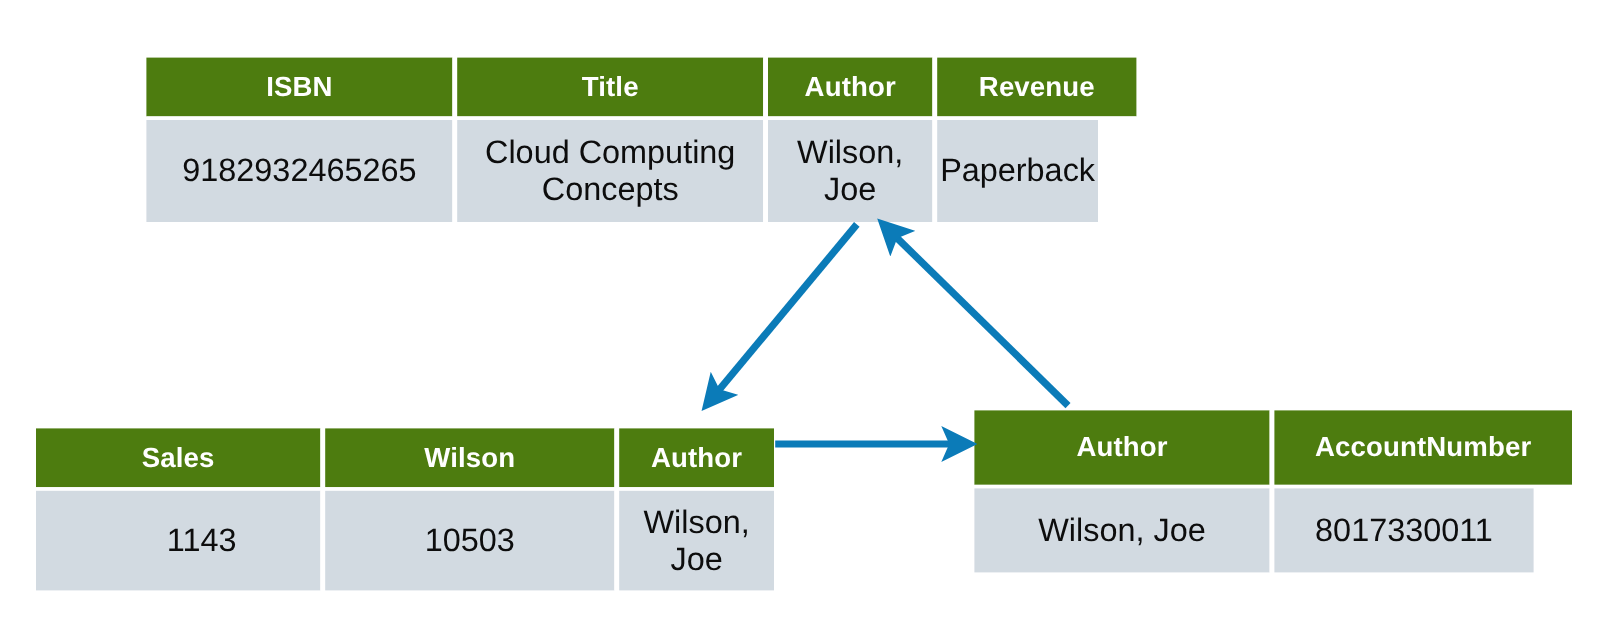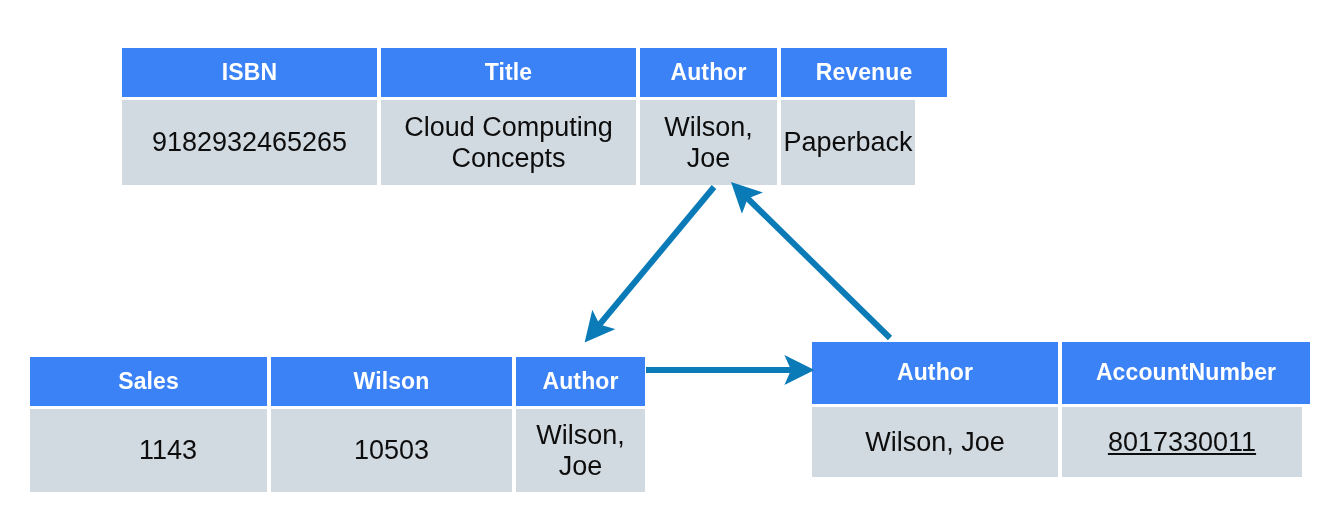--- a/index.html
+++ b/index.html
@@ -45,21 +45,21 @@
     display: flex;
     align-items: center;
     justify-content: center;
     text-align: center;
     line-height: 1.12;
     padding: 2px 6px;
     overflow: hidden;
   }
 
   .header-cell {
-    background: #3b82f6;
+    background: #4d7c0f;
     color: #ffffff;
     font-weight: bold;
     font-size: 23px;
     letter-spacing: 0.1px;
   }
 
   .body-cell {
     background: #D2DAE1;
     color: #0d0d0d;
     font-weight: normal;
@@ -144,21 +144,21 @@
       <div class="cell header-cell" style="width:246px; height:62px;">Author</div>
       <div class="sep" style="width:4px; height:62px;"></div>
       <div class="cell header-cell" style="width:248px; height:62px;">AccountNumber</div>
     </div>
 
     <div class="vgap"></div>
 
     <div class="row">
       <div class="cell body-cell" style="width:246px; height:70px;">Wilson, Joe</div>
       <div class="sep" style="width:4px; height:70px;"></div>
-      <div class="cell body-cell" style="width:240px; height:70px;text-decoration:underline;">8017330011</div>
+      <div class="cell body-cell" style="width:216px; height:70px;">8017330011</div>
     </div>
   </div>
 
   <svg id="arrow-layer" viewBox="0 0 1332 520">
     <defs>
       <marker id="ah" markerWidth="5" markerHeight="5" refX="3.6" refY="2.5" orient="auto" markerUnits="strokeWidth">
         <path d="M0,0 L5,2.5 L0,5 L1.1,2.5 Z" fill="#0B7BB8"></path>
       </marker>
     </defs>
 

